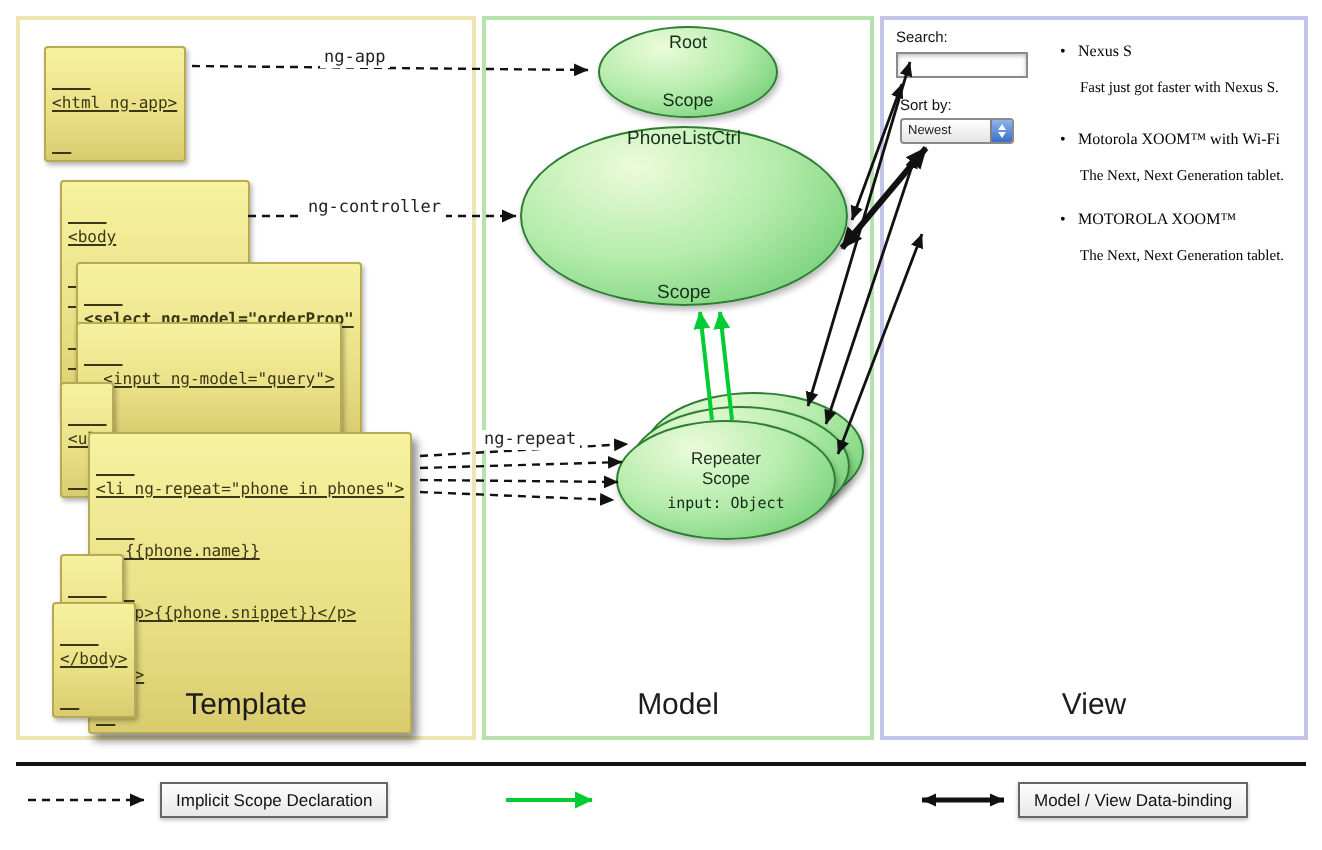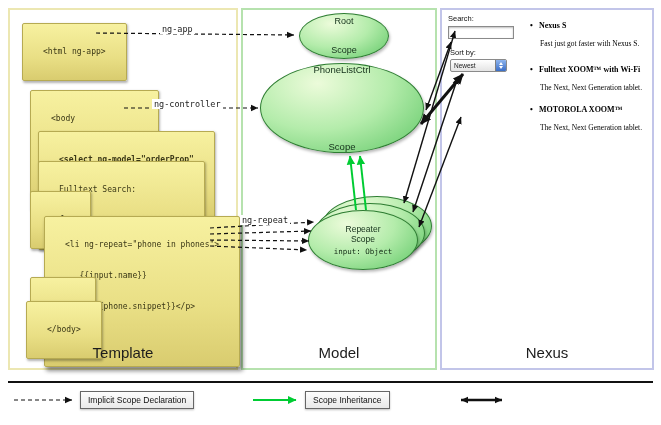--- a/index.html
+++ b/index.html
@@ -12,23 +12,23 @@
   .panel-template { left:8px;   width:230px; border:2px solid #ece7b2; }
   .panel-model    { left:241px; width:196px; border:2px solid #b6e2ae; }
   .panel-view     { left:440px; width:214px; border:2px solid #c2c5e9; }
   .panel-label { position:absolute; top:344px; text-align:center; font-size:15px; color:#1c1c1c; }
   .pl-template { left:8px; width:230px; }
   .pl-model    { left:241px; width:196px; }
   .pl-view     { left:440px; width:214px; }
 
   
   .code { position:absolute; background:linear-gradient(180deg,#f7f1a0 0%,#e9df85 60%,#d9cc6f 100%);
-          border:1px solid #b6aa52; border-radius:2px; padding:2px 20px;
+          border:1px solid #b6aa52; border-radius:2px; padding:2px 3px;
           font-family:"DejaVu Sans Mono", monospace; font-size:8px; line-height:1.3;
-          color:#3a3716; box-shadow:1px 1.5px 2.5px rgba(0,0,0,.3); white-space:pre; }
+          color:#3a3716; box-shadow:1px 1.5px 2.5px rgba(0,0,0,.3); white-space:pre;text-decoration:underline; }
   .code.bold { font-weight:bold; }
   .code.big-shadow { box-shadow:2.5px 3.5px 4.5px rgba(0,0,0,.45); }
 
   
   .ellipse { position:absolute; border-radius:50%; border:1px solid #2e7d32;
              background:radial-gradient(ellipse at 35% 22%, #ecfbda 0%, #b4ecab 48%, #5fc766 100%);
              box-shadow:1px 2px 3px rgba(0,0,0,.28);
              display:flex; flex-direction:column; align-items:center; justify-content:center; text-align:center; }
   .ellipse .ttl  { font-size:9px; line-height:1.2; color:#14301a; }
   .ellipse .ttl2 { font-size:9.5px; line-height:1.2; color:#14301a; }
@@ -55,21 +55,21 @@
               border:1px solid #8a8a8a; border-radius:2px; background:linear-gradient(#ffffff,#e4e4e4);
               display:flex; align-items:center; overflow:hidden; }
   .v-select .val { flex:1; font-size:6.5px; padding-left:3px; color:#222; white-space:nowrap; }
   .v-select .btn { width:11px; align-self:stretch; background:linear-gradient(#8db4ee,#3b6ec6);
                    border-left:1px solid #7f7f7f; display:flex; flex-direction:column;
                    align-items:center; justify-content:center; gap:1px; }
   .v-select .tri { width:0; height:0; border-left:2.5px solid transparent; border-right:2.5px solid transparent; }
   .v-select .tri-up { border-bottom:3px solid #fff; }
   .v-select .tri-dn { border-top:3px solid #fff; }
 
-  .v-name { position:absolute; font-family:"Liberation Serif", serif; font-size:8px; color:#000; white-space:nowrap;font-weight:bold; }
+  .v-name { position:absolute; font-family:"Liberation Serif", serif; font-size:8px; color:#000; white-space:nowrap; }
   .v-desc { position:absolute; font-family:"Liberation Serif", serif; font-size:7.5px; color:#000; white-space:nowrap; }
   .v-name .blt { display:inline-block; width:9px; }
 
   
   .legend-box { position:absolute; top:391px; border:1px solid #666;
                 background:linear-gradient(#fdfdfd,#e9e9e9); box-shadow:0 1px 2px rgba(0,0,0,.25);
                 font-size:8.5px; color:#111; padding:3px 7px; white-space:nowrap; }
 
   
   svg.arrows { position:absolute; left:0; top:0; z-index:4; pointer-events:none; }
@@ -98,31 +98,30 @@
     <div>  ng-controller=</div>
     <div>  "PhoneListCtrl"&gt;</div>
   </div>
 
   <div class="code bold" style="left:38px; top:131px;">
     <div>&lt;select ng-model="orderProp"</div>
     <div>   ...&gt;</div>
   </div>
 
   <div class="code" style="left:38px; top:161px;">
-    <div>Fulltext Search:</div>
     <div>  &lt;input ng-model="query"&gt;</div>
   </div>
 
   <div class="code" style="left:30px; top:191px;">
     <div>&lt;ul&gt;</div>
   </div>
 
   <div class="code big-shadow" style="left:44px; top:216px;">
     <div>&lt;li ng-repeat="phone in phones"&gt;</div>
-    <div>   {{input.name}}</div>
+    <div>   {{phone.name}}</div>
     <div>   &lt;p&gt;{{phone.snippet}}&lt;/p&gt;</div>
     <div>&lt;/li&gt;</div>
   </div>
 
   <div class="code" style="left:30px; top:277px;">
     <div>&lt;/ul&gt;</div>
   </div>
 
   <div class="code" style="left:26px; top:301px;">
     <div>&lt;/body&gt;</div>
@@ -162,35 +161,35 @@
       <div class="tri tri-dn"></div>
     </div>
   </div>
 
   <div class="v-name" style="left:530px; top:21px;">
     <span class="blt">•</span><span>Nexus S</span>
   </div>
   <div class="v-desc" style="left:540px; top:39px;">Fast just got faster with Nexus S.</div>
 
   <div class="v-name" style="left:530px; top:65px;">
-    <span class="blt">•</span><span>Fulltext XOOM™ with Wi-Fi</span>
+    <span class="blt">•</span><span>Motorola XOOM™ with Wi-Fi</span>
   </div>
   <div class="v-desc" style="left:540px; top:83px;">The Next, Next Generation tablet.</div>
 
   <div class="v-name" style="left:530px; top:105px;">
     <span class="blt">•</span><span>MOTOROLA XOOM™</span>
   </div>
   <div class="v-desc" style="left:540px; top:123px;">The Next, Next Generation tablet.</div>
 
   <div class="panel-label pl-template">Template</div>
   <div class="panel-label pl-model">Model</div>
-  <div class="panel-label pl-view">Nexus</div>
+  <div class="panel-label pl-view">View</div>
 
   <div class="legend-box" style="left:80px;">Implicit Scope Declaration</div>
-  <div class="legend-box" style="left:305px;">Scope Inheritance</div>
+  <div class="legend-box" style="left:509px;">Model / View Data-binding</div>
 
   <svg class="arrows" width="661" height="425" viewBox="0 0 661 425">
     <defs>
       <marker id="mA" markerWidth="8" markerHeight="8" refX="7" refY="4" orient="auto-start-reverse" markerUnits="userSpaceOnUse">
         <path d="M0,0.8 L7.2,4 L0,7.2 Z" fill="#111"></path>
       </marker>
       <marker id="mAL" markerWidth="12" markerHeight="12" refX="10" refY="6" orient="auto-start-reverse" markerUnits="userSpaceOnUse">
         <path d="M0,1.2 L10.8,6 L0,10.8 Z" fill="#111"></path>
       </marker>
       <marker id="mG" markerWidth="10" markerHeight="10" refX="8.5" refY="5" orient="auto" markerUnits="userSpaceOnUse">

